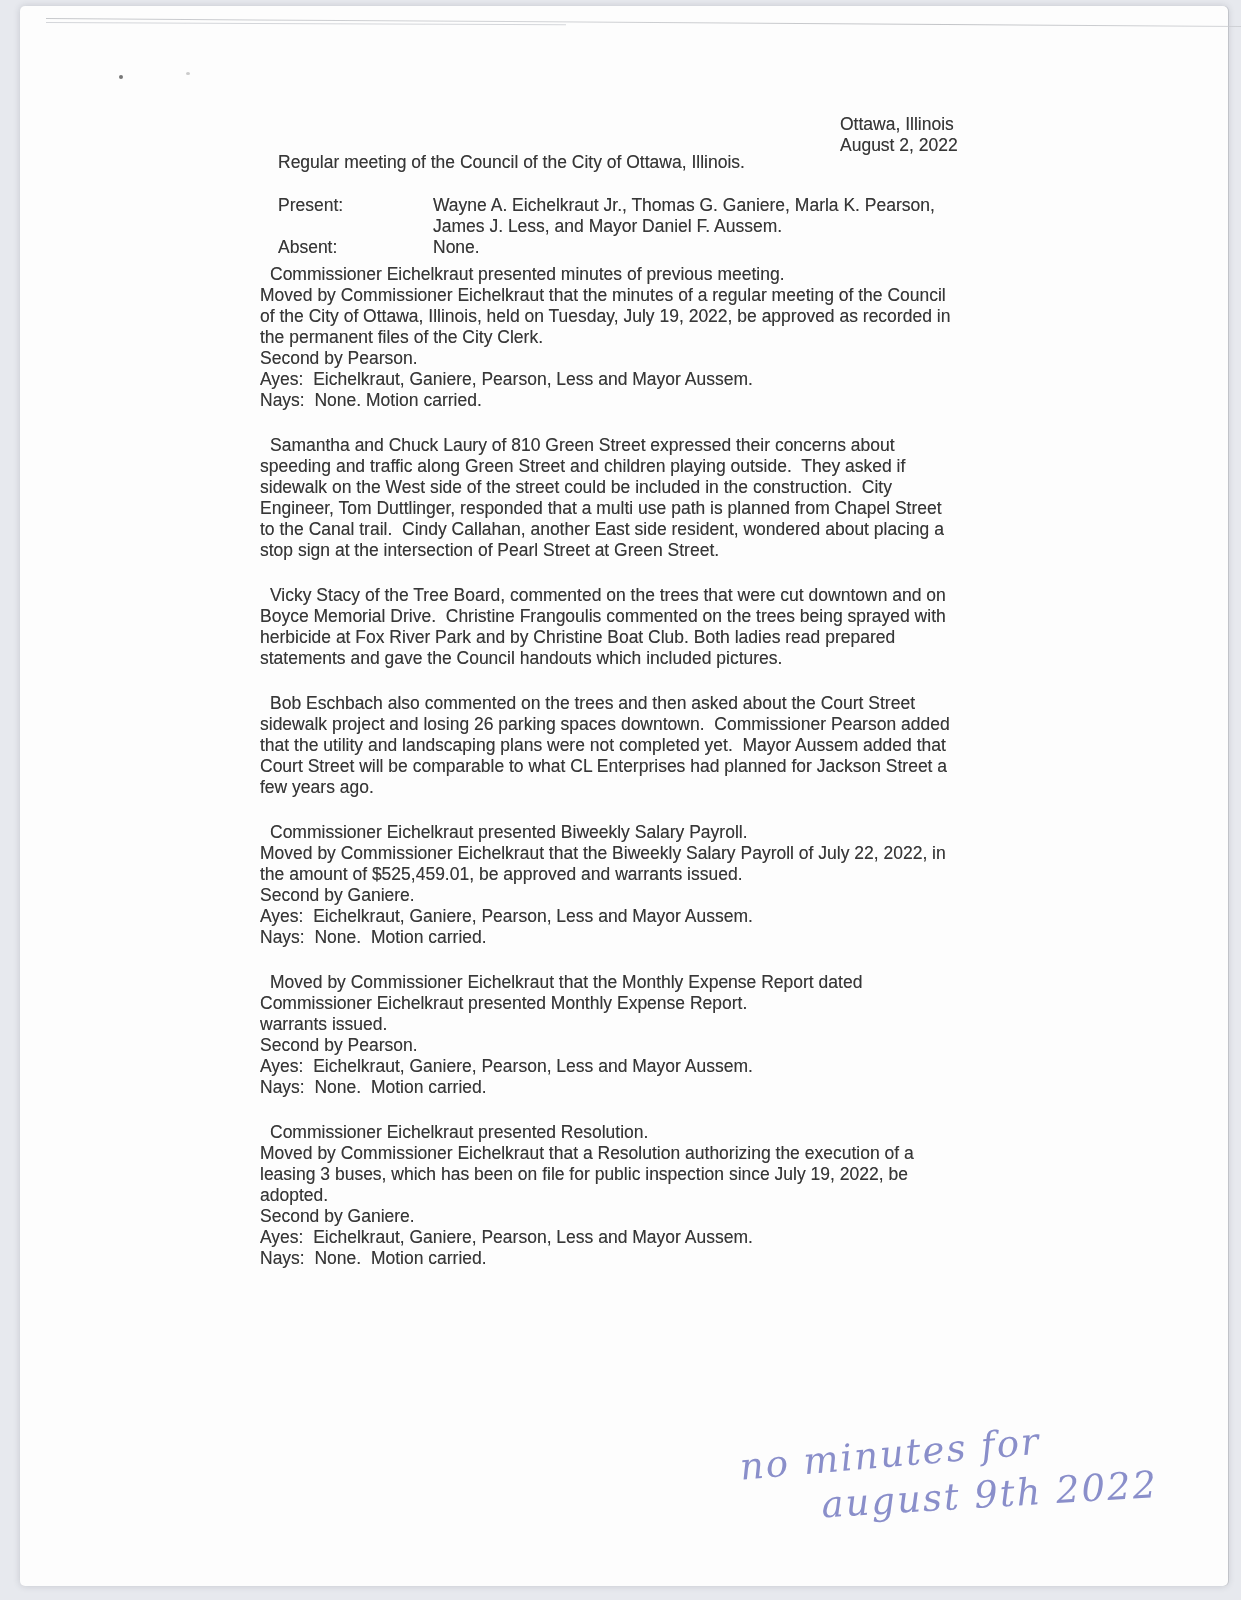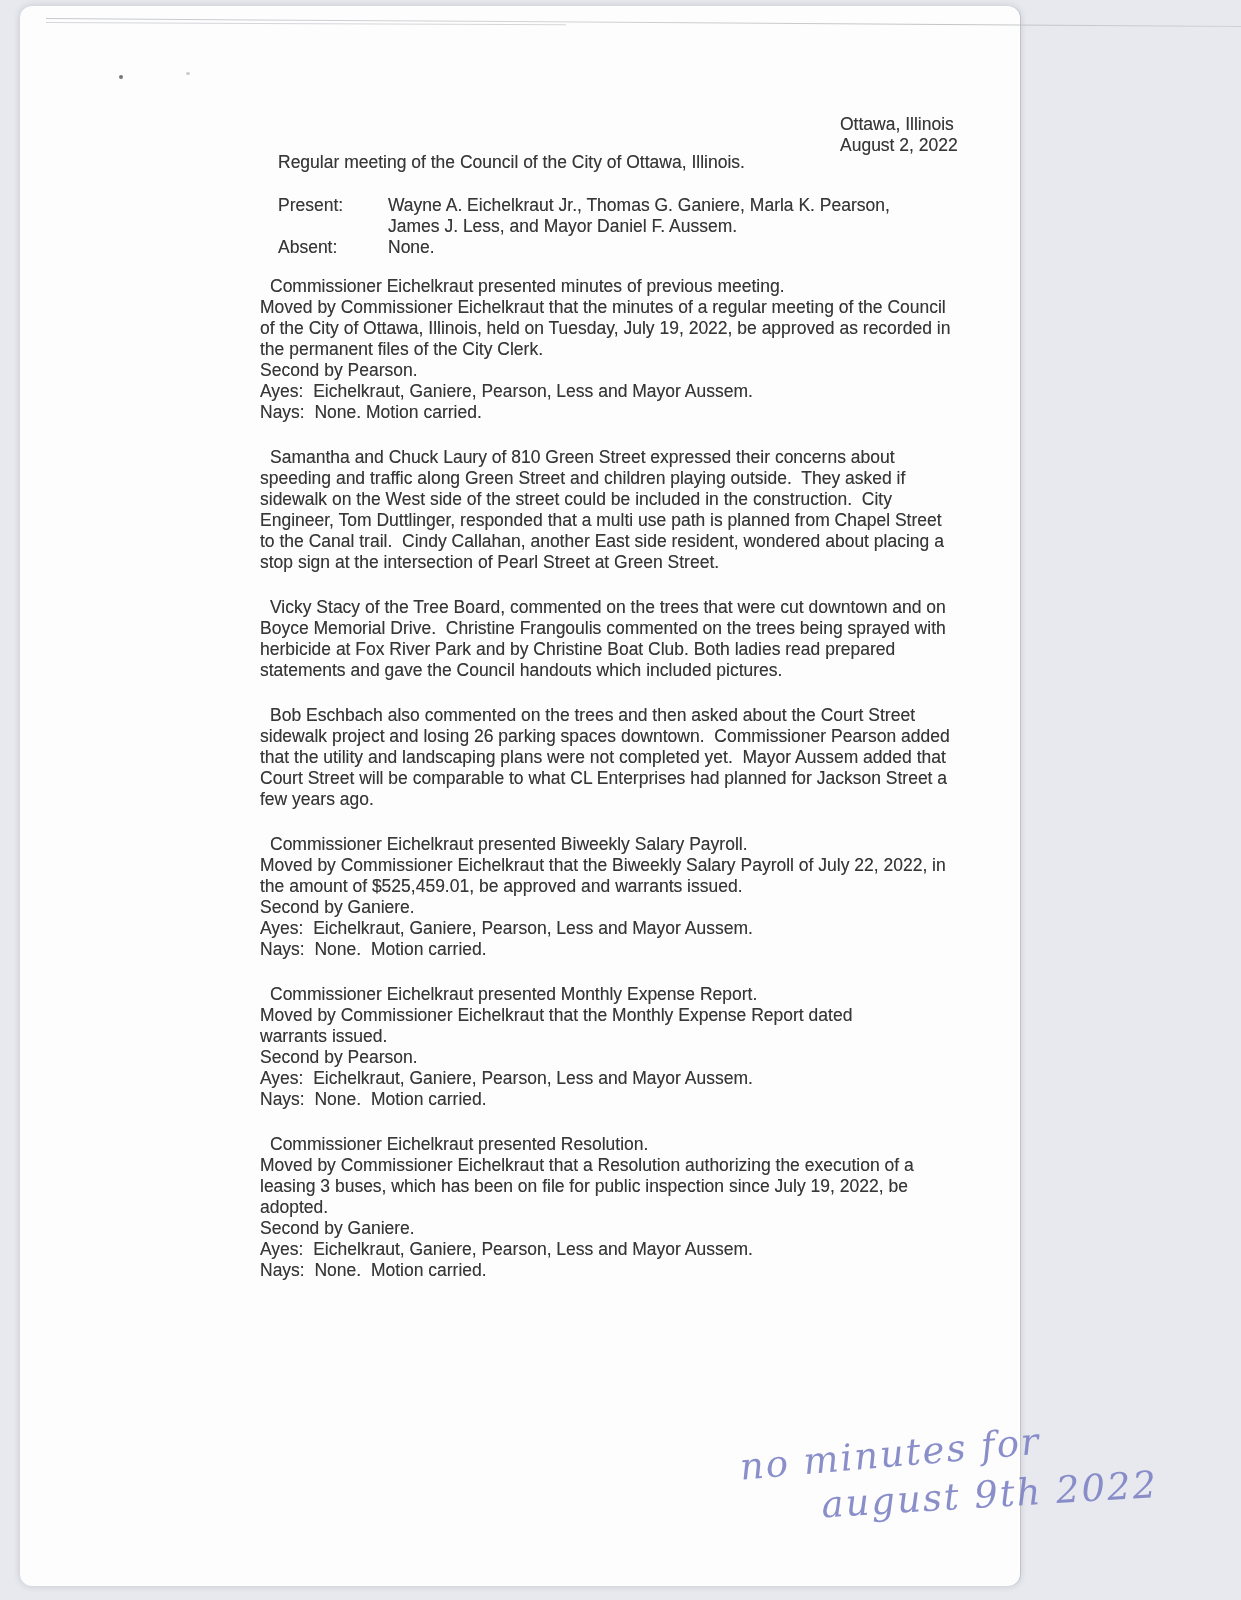--- a/index.html
+++ b/index.html
@@ -6,23 +6,23 @@
   html, body { width: 1241px; height: 1600px; }
   body {
     background: #e7e9ee;
     font-family: "Liberation Sans", sans-serif;
     position: relative;
     overflow: hidden;
   }
   .page {
     position: absolute;
     left: 20px; top: 6px;
-    width: 1000px; height: 1580px;
+    width: 1208px; height: 1580px;
     background: #fdfdfd;
-    border-radius: 12px;
+    border-radius: 5px;
     box-shadow: 0 0 7px rgba(40,45,60,0.18), 1px 0 0 #cfd1d6;
     padding-left: 20px;
   }
   
   .scanline-main {
     position: absolute; left: 26px; top: 12px;
     width: 1198px; height: 1px;
     background: linear-gradient(to right, #b9bbbf, #c6c8cc 40%, #b4b6ba 75%, #c9cbcf);
     transform: rotate(0.38deg); transform-origin: left top;
     opacity: .8;
@@ -44,24 +44,24 @@
     width: 775px;
     color: #373737;
     font-size: 17.5px;
     line-height: 21px;
     text-shadow: 0 0 0.5px rgba(70,70,70,0.55);
   }
   .line { white-space: pre; }
   .dateline { margin-left: 580px; }
   .doc-title { margin-top: -4px; text-indent: 18px; white-space: pre; }
   .attendance { margin-top: 22px; }
-  .att-row { display: flex; }
+  .att-row { display: flex; gap: 45px; }
   .att-label { display: inline-block; width: 128px; padding-left: 18px; flex: 0 0 128px; }
   .att-val { display: inline-block; }
-  .paragraphs { margin-top: 18px; }
+  .paragraphs { margin-top: 6px; }
   .para { margin-bottom: 24px; }
   .para .line:first-child { text-indent: 10px; }
 
   
   .handwriting {
     position: absolute;
     left: 718px; top: 1440px;
     width: 420px;
     font-family: "DejaVu Serif", serif;
     font-style: italic;
@@ -142,22 +142,22 @@
         </div>
       <div class="para">
           <div class="line">Commissioner Eichelkraut presented Biweekly Salary Payroll.</div>
           <div class="line">Moved by Commissioner Eichelkraut that the Biweekly Salary Payroll of July 22, 2022, in</div>
           <div class="line">the amount of $525,459.01, be approved and warrants issued.</div>
           <div class="line">Second by Ganiere.</div>
           <div class="line">Ayes:  Eichelkraut, Ganiere, Pearson, Less and Mayor Aussem.</div>
           <div class="line">Nays:  None.  Motion carried.</div>
         </div>
       <div class="para">
+          <div class="line">Moved by Commissioner Eichelkraut that the Monthly Expense Report dated</div>
           <div class="line">Commissioner Eichelkraut presented Monthly Expense Report.</div>
-          <div class="line">Moved by Commissioner Eichelkraut that the Monthly Expense Report dated</div>
           <div class="line">warrants issued.</div>
           <div class="line">Second by Pearson.</div>
           <div class="line">Ayes:  Eichelkraut, Ganiere, Pearson, Less and Mayor Aussem.</div>
           <div class="line">Nays:  None.  Motion carried.</div>
         </div>
       <div class="para">
           <div class="line">Commissioner Eichelkraut presented Resolution.</div>
           <div class="line">Moved by Commissioner Eichelkraut that a Resolution authorizing the execution of a</div>
           <div class="line">leasing 3 buses, which has been on file for public inspection since July 19, 2022, be</div>
           <div class="line">adopted.</div>

